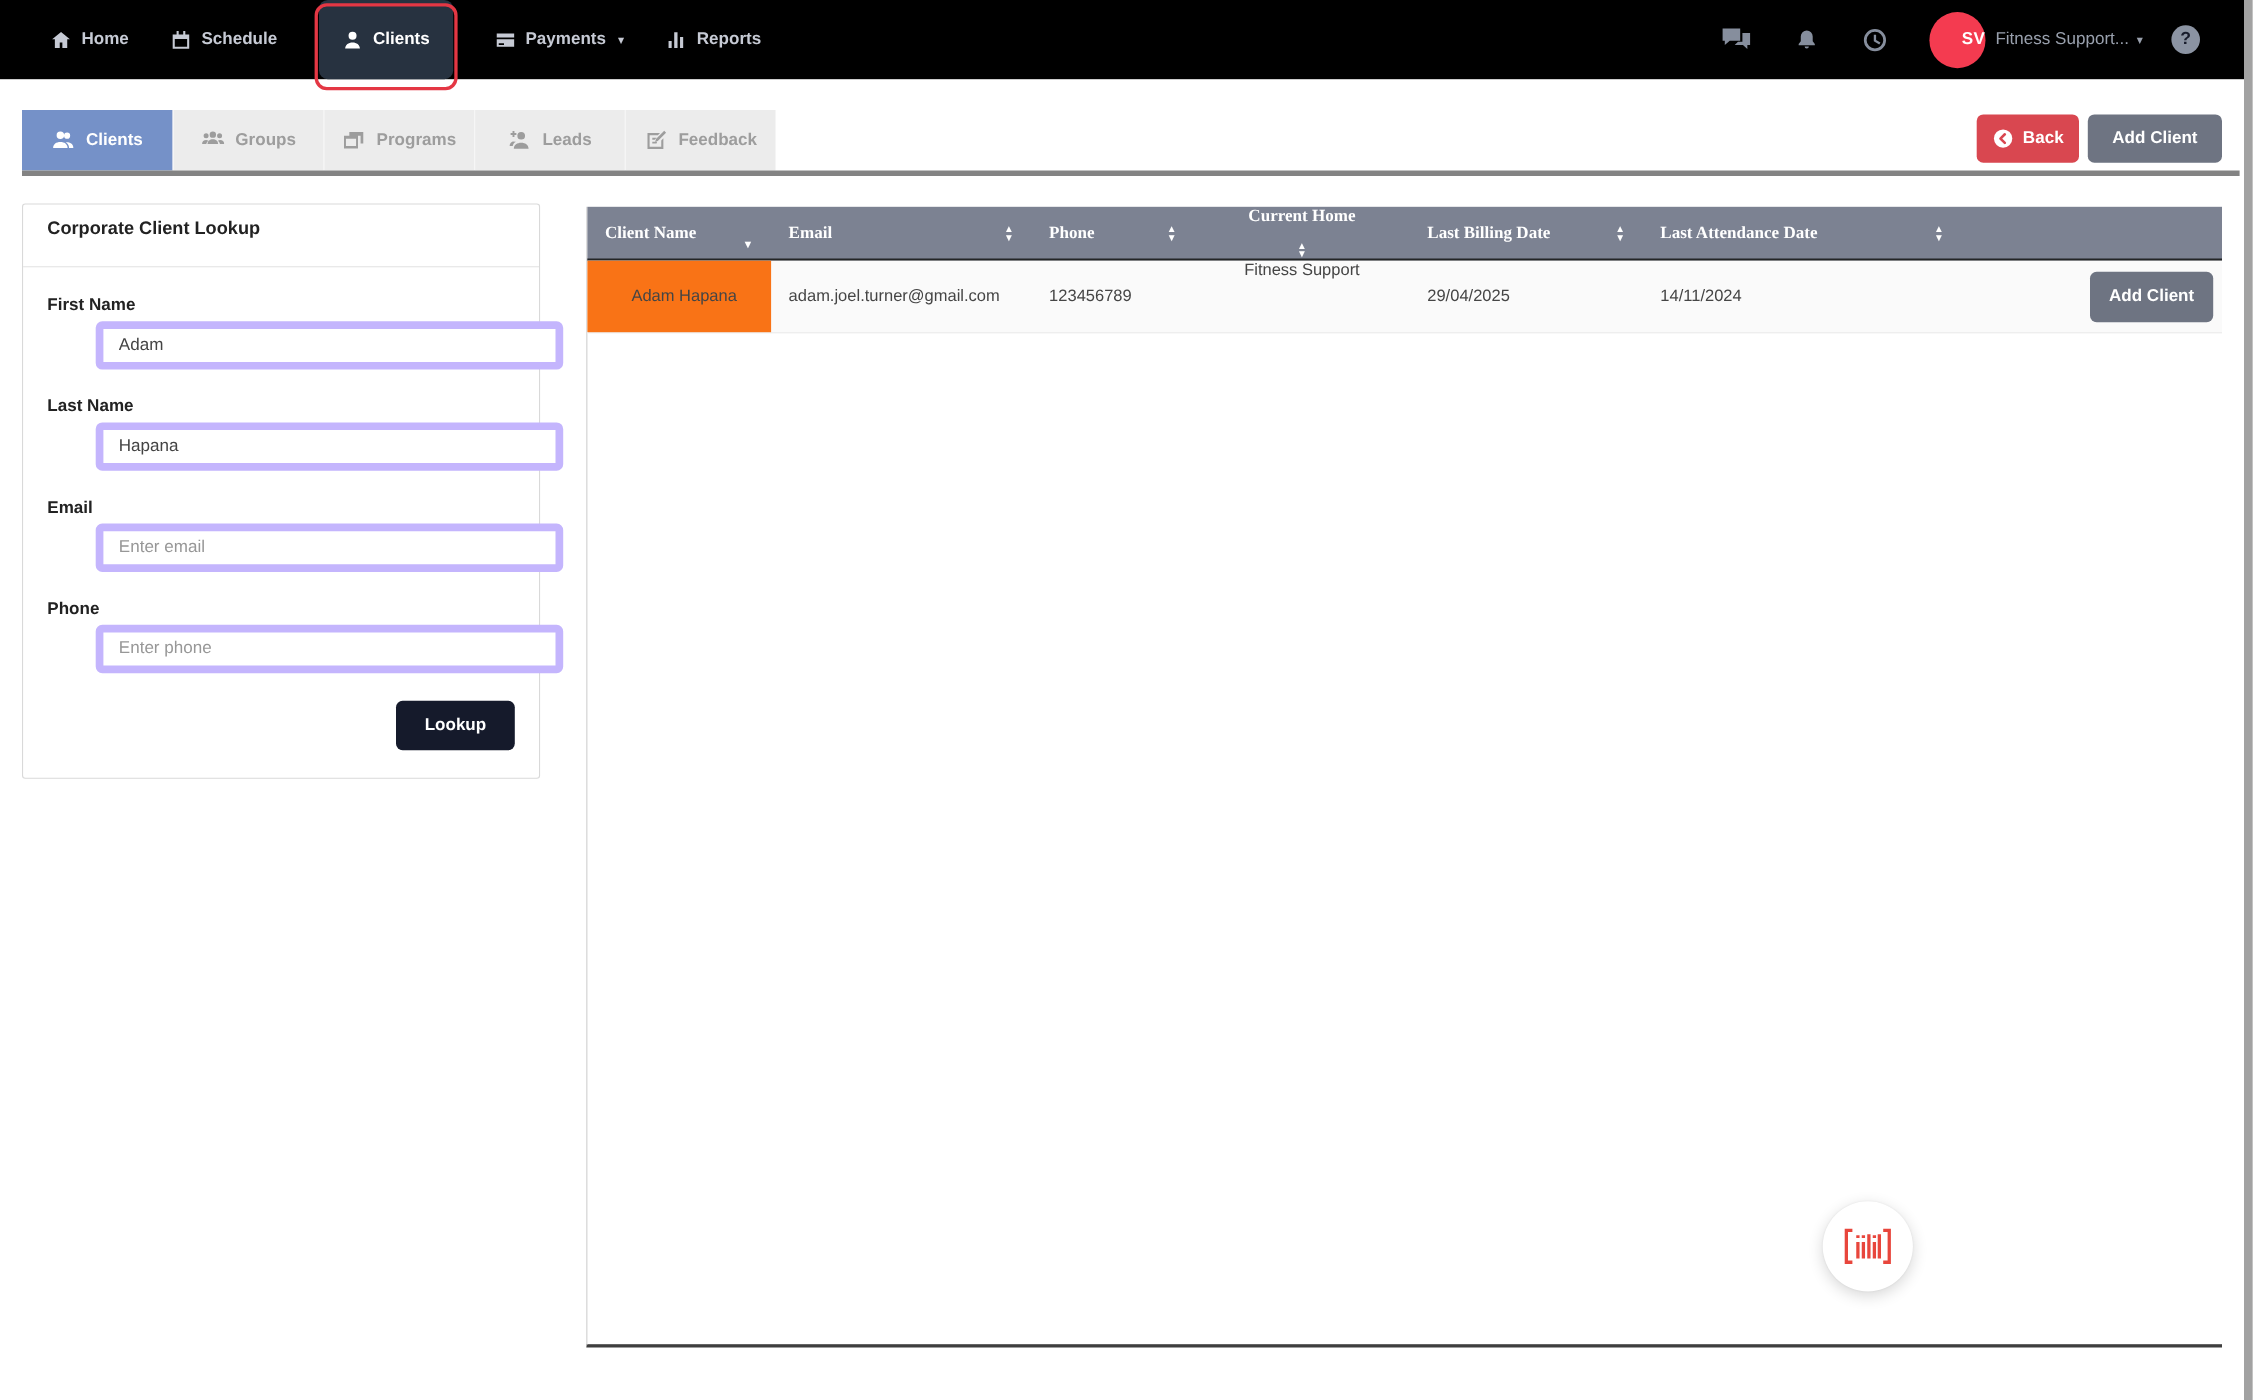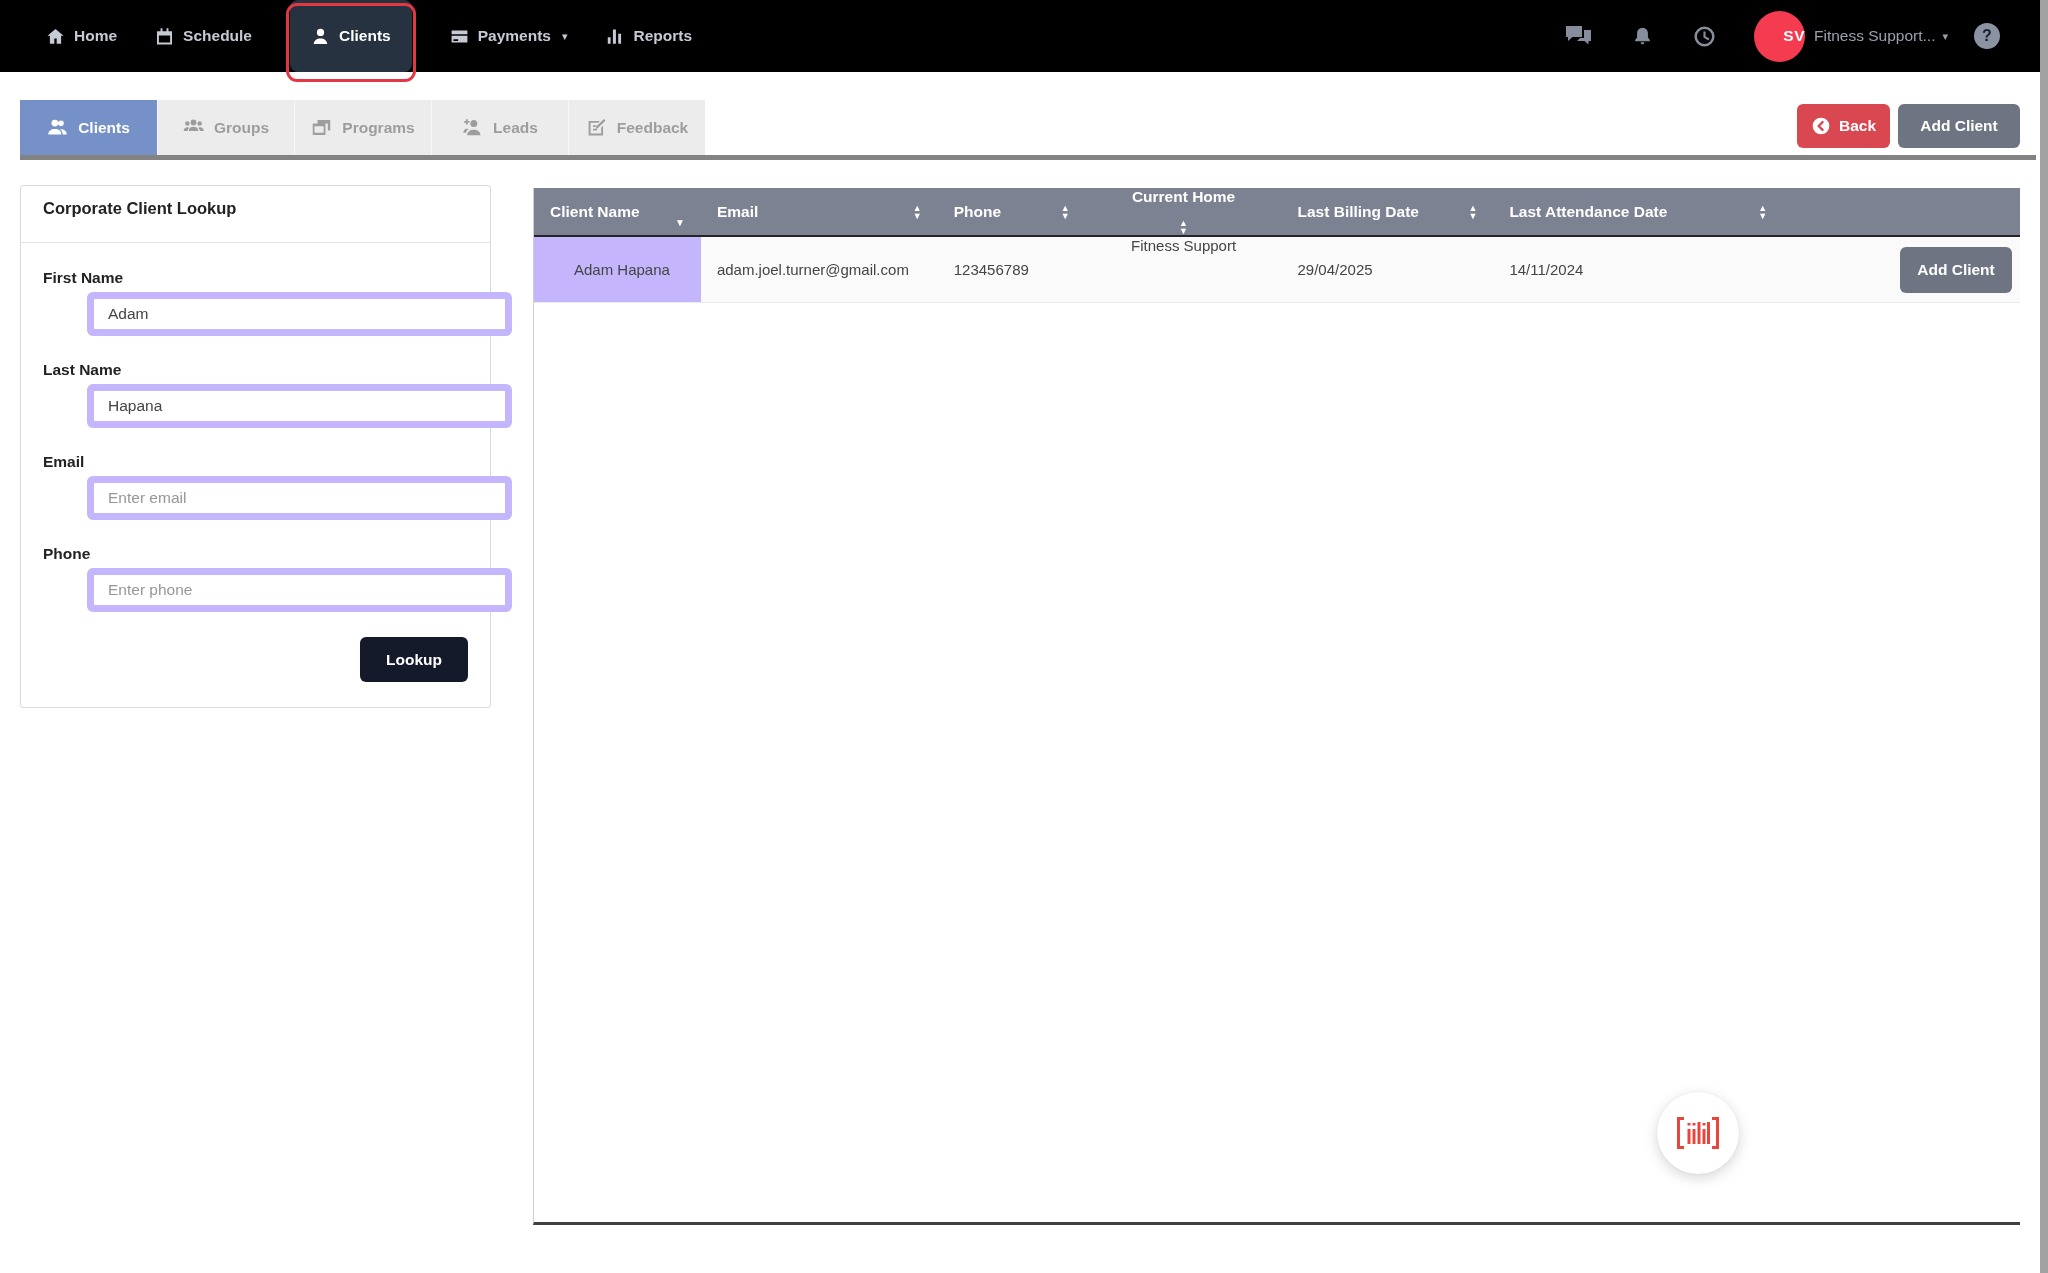--- a/index.html
+++ b/index.html
@@ -59,30 +59,30 @@
   .text-input { width:100%; height:44px; border:7px solid #c4b5fd; border-radius:6px;
     padding:0 14px; font-size:15.5px; color:#444; font-family:inherit; outline:none; background:#fff;margin-left:44px; }
   .text-input::placeholder { color:#979797; }
   .btn-row { display:flex; justify-content:flex-end; margin-top:23px; }
   .lookup-btn { background:#151a2b; height:45px; padding:0 26px; }
 
   
   .table-panel { position:absolute; left:533px; top:188px; width:1487px; height:1037px;
     background:#fff; border-left:1px solid #cfcfcf; border-bottom:3px solid #3f3f3f; }
   .table-header { display:flex; height:49px; background:#7c8292; border-bottom:2px solid #232526;
-    color:#fff; font-weight:700; font-size:15.5px; }
+    color:#fff; font-weight:700; font-size:15.5px;font-family:Liberation Serif, serif; }
   .th { display:flex; align-items:center; justify-content:space-between; padding:0 16px; height:100%; cursor:pointer; }
   .td { display:flex; align-items:center; padding:0 16px; height:100%; }
   .c1 { width:167px; } .c2 { width:237px; } .c3 { width:148px; } .c4 { width:196px;flex-direction:column; }
   .c5 { width:212px;text-align:center; } .c6 { width:290px; } .c7 { width:237px; }
   .sort-both { display:flex; flex-direction:column; font-size:9px; line-height:8px; color:#fff; }
   .sort-desc { font-size:10px; color:#fff; align-self:flex-end; margin-bottom:7px; }
   .table-row { display:flex; height:66px; background:#fafafa; border-bottom:1px solid #ececec;
     font-size:15px; color:#454545; }
-  .td.c1 { background:#c4b5fd;padding-left:40px; }
+  .td.c1 { background:#f97316;padding-left:40px; }
   .td.c7 { justify-content:flex-end; padding-right:8px; }
   .add-client-row { width:112px; height:46px; background:#6e7482; }
 
   
   .scan-fab { position:absolute; left:1657px; top:1092px; width:82px; height:82px; border-radius:50%;
     background:#fff; box-shadow:0 4px 14px rgba(0,0,0,.16), 0 0 2px rgba(0,0,0,.08);
     display:flex; align-items:center; justify-content:center; cursor:pointer; }
   .scan-fab svg { width:46px; height:34px; }
 
   

